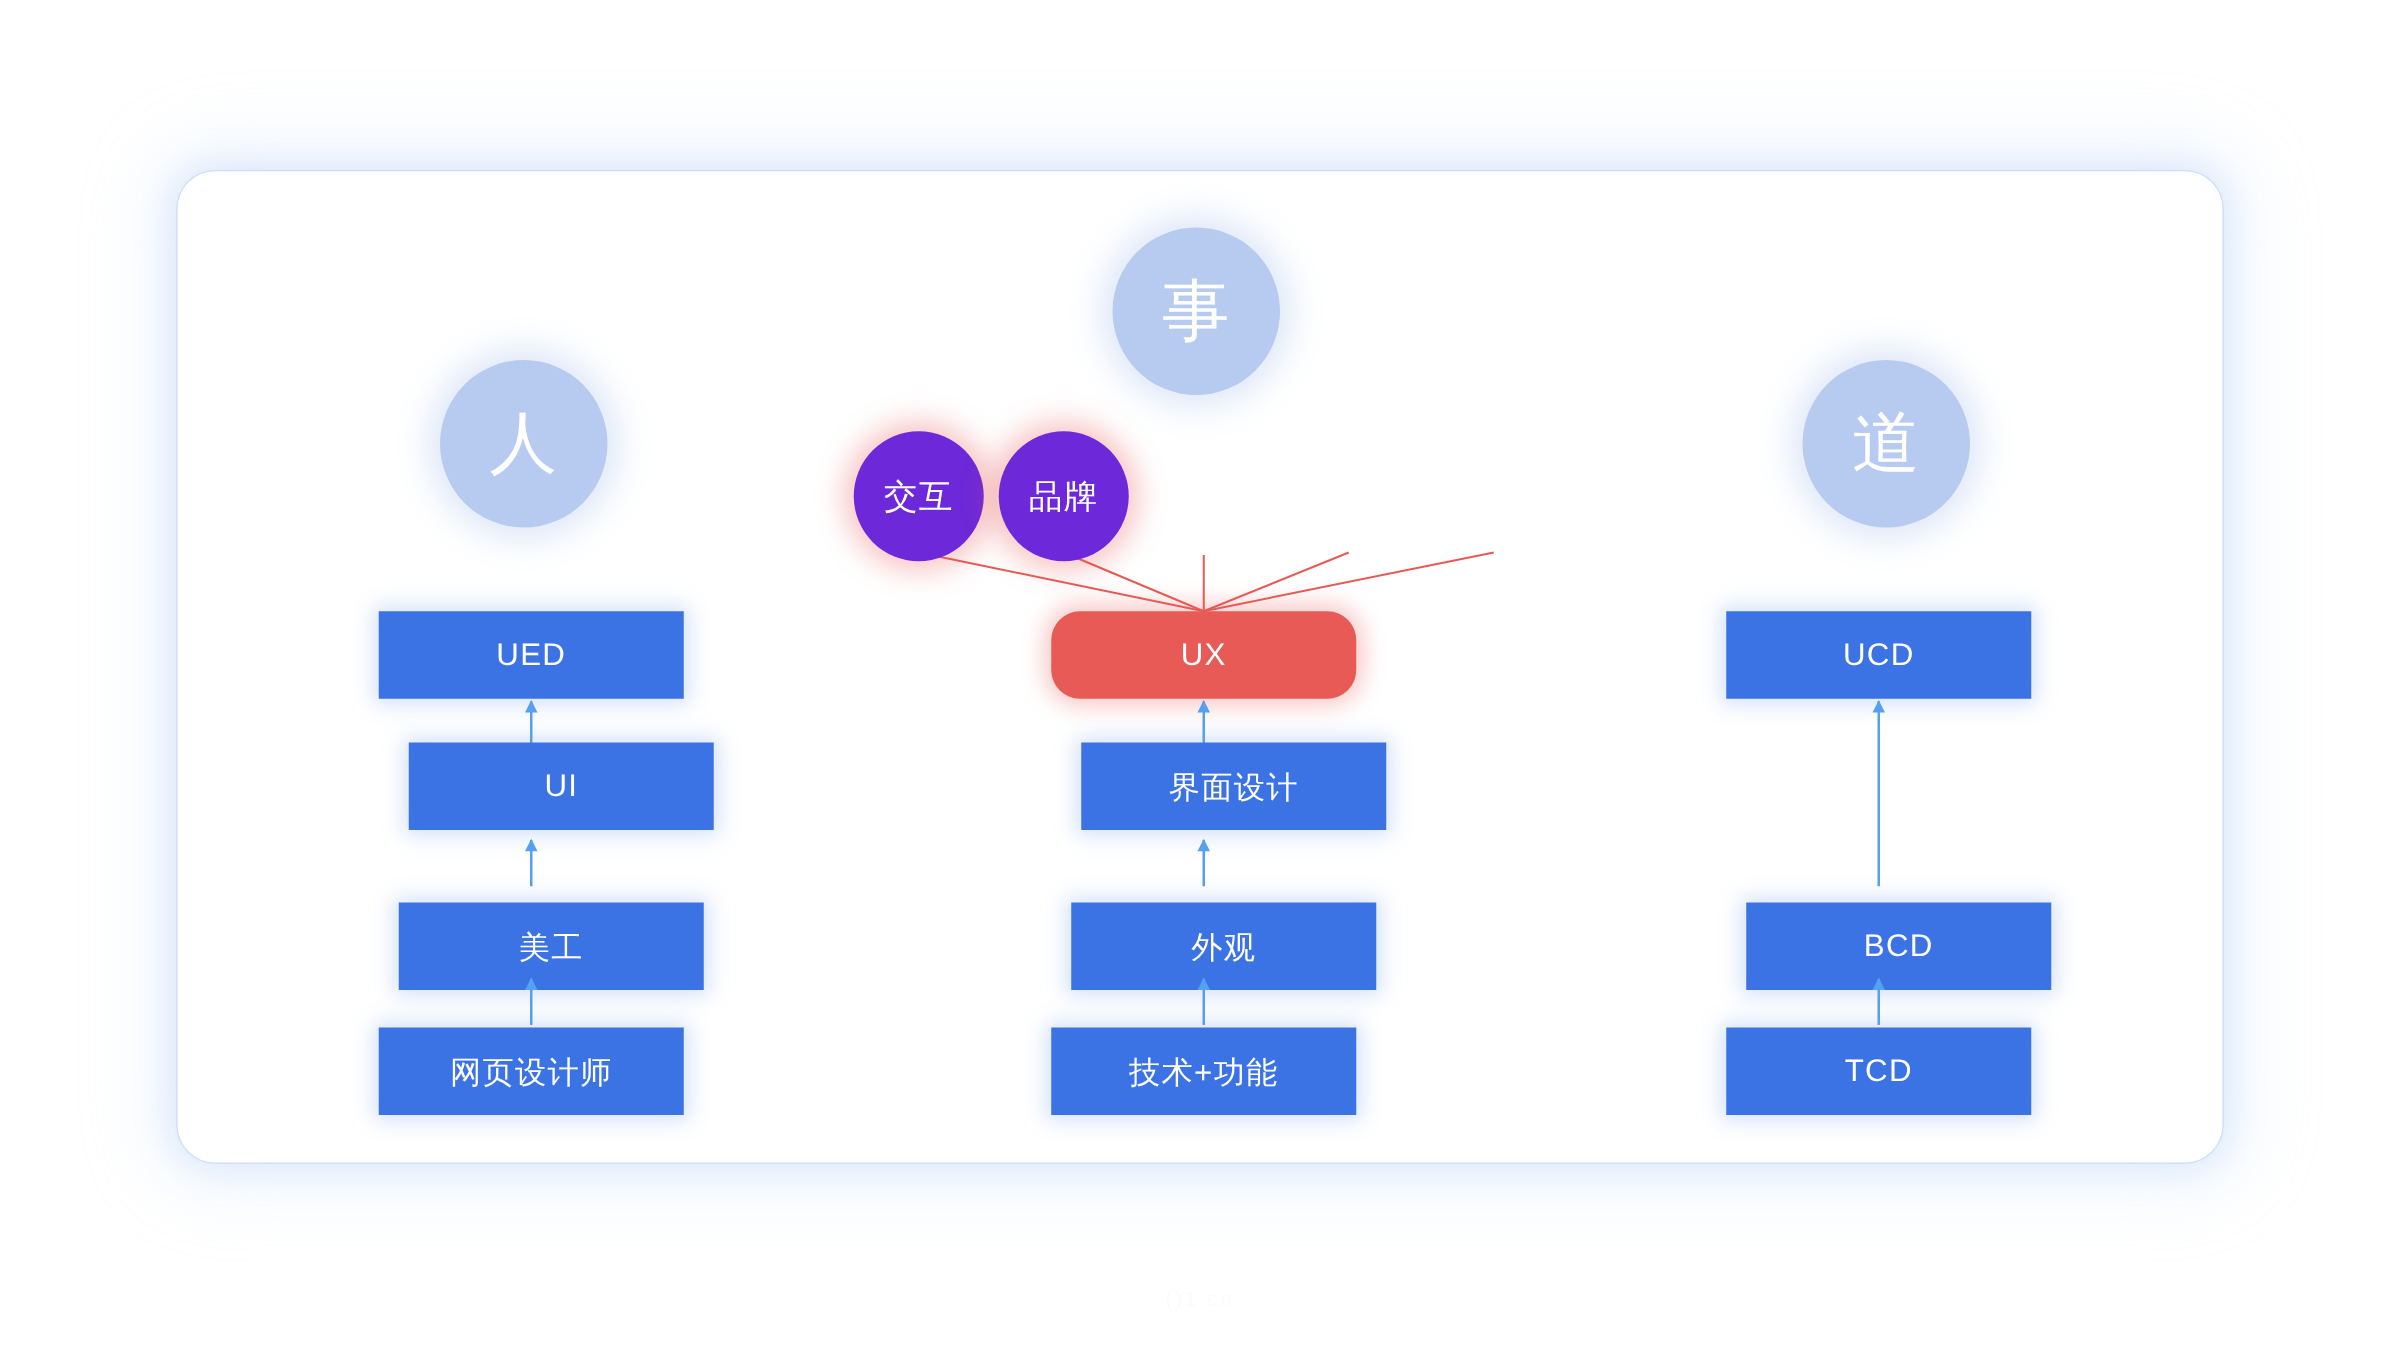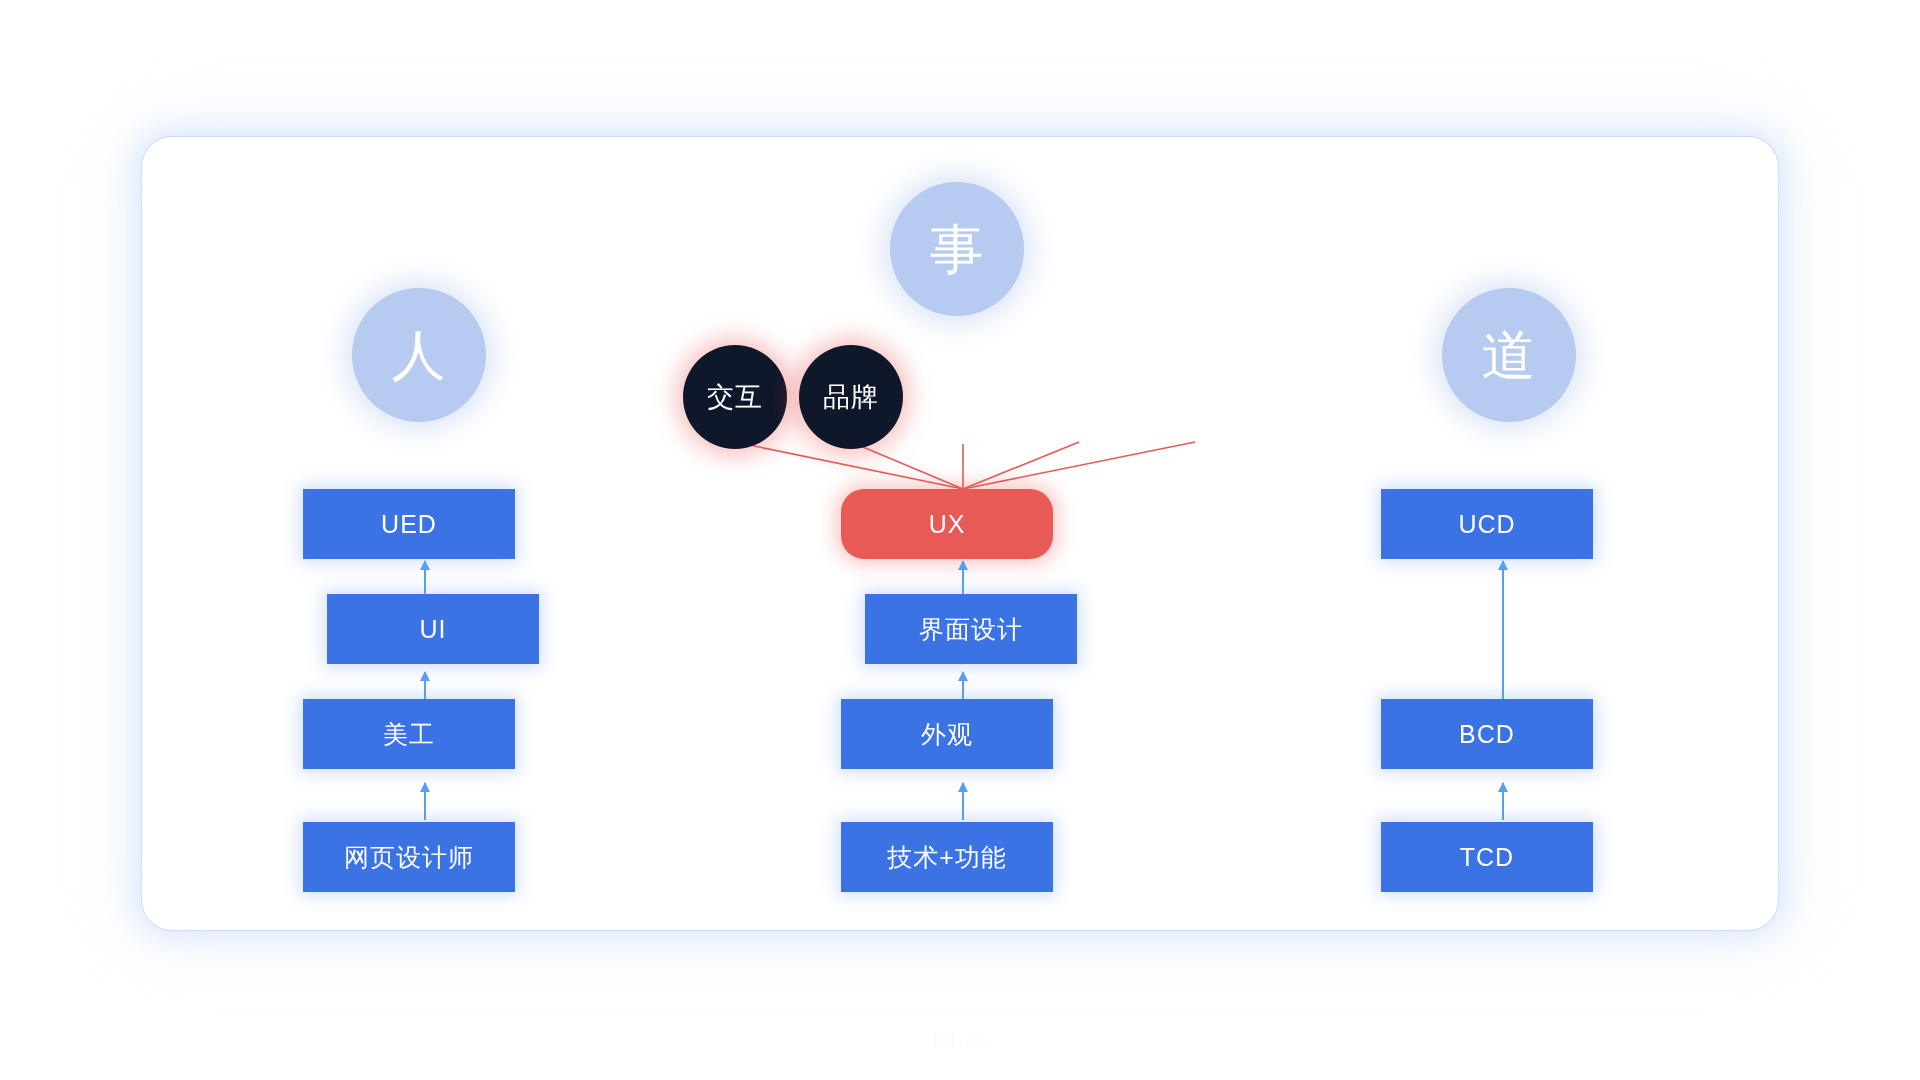--- a/index.html
+++ b/index.html
@@ -65,21 +65,21 @@
     top: 345px;
     width: 568px;
     height: 104px;
   }
   .facet {
     position: absolute;
     top: 0;
     width: 104px;
     height: 104px;
     border-radius: 50%;
-    background: #0f172a;
+    background: #6d28d9;
     display: flex;
     align-items: center;
     justify-content: center;
     color: #ffffff;
     font-size: 27px;
     font-weight: 300;
     letter-spacing: 1px;
     box-shadow: 0 0 22px 8px rgba(232, 90, 85, 0.35);
   }
   .facet:nth-child(1) { left: 0px; }
@@ -103,40 +103,40 @@
     position: absolute;
     width: 244px;
   }
   #col-left   { left: 303px;  top: 489px; }
   #col-middle { left: 841px;  top: 489px; }
   #col-right  { left: 1381px; top: 489px; }
 
   .node {
     position: absolute;
     left: 0;
-    width: 212px;
+    width: 244px;
     height: 70px;
     background: #3b73e5;
     display: flex;
     align-items: center;
     justify-content: center;
     color: #ffffff;
     font-size: 25px;
     font-weight: 300;
     letter-spacing: 1px;
     box-shadow: 0 0 16px 4px rgba(110, 156, 235, 0.30);
   }
   .node.accent {
     background: #e85a55;
     box-shadow: 0 0 18px 6px rgba(232, 90, 85, 0.32);
     border-radius: 23px;
   }
   .node.slot0 { top: 0px; }
   .node.slot1 { top: 105px; margin-left: 24px; }
-  .node.slot2 { top: 210px; }
+  .node.slot2 { top: 233px; margin-left: 16px; }
   .node.slot3 { top: 333px; }
 
   
   .arrow {
     position: absolute;
     left: 121px;
     width: 2px;
     background: #55a0f0;
   }
   .arrow::after {

